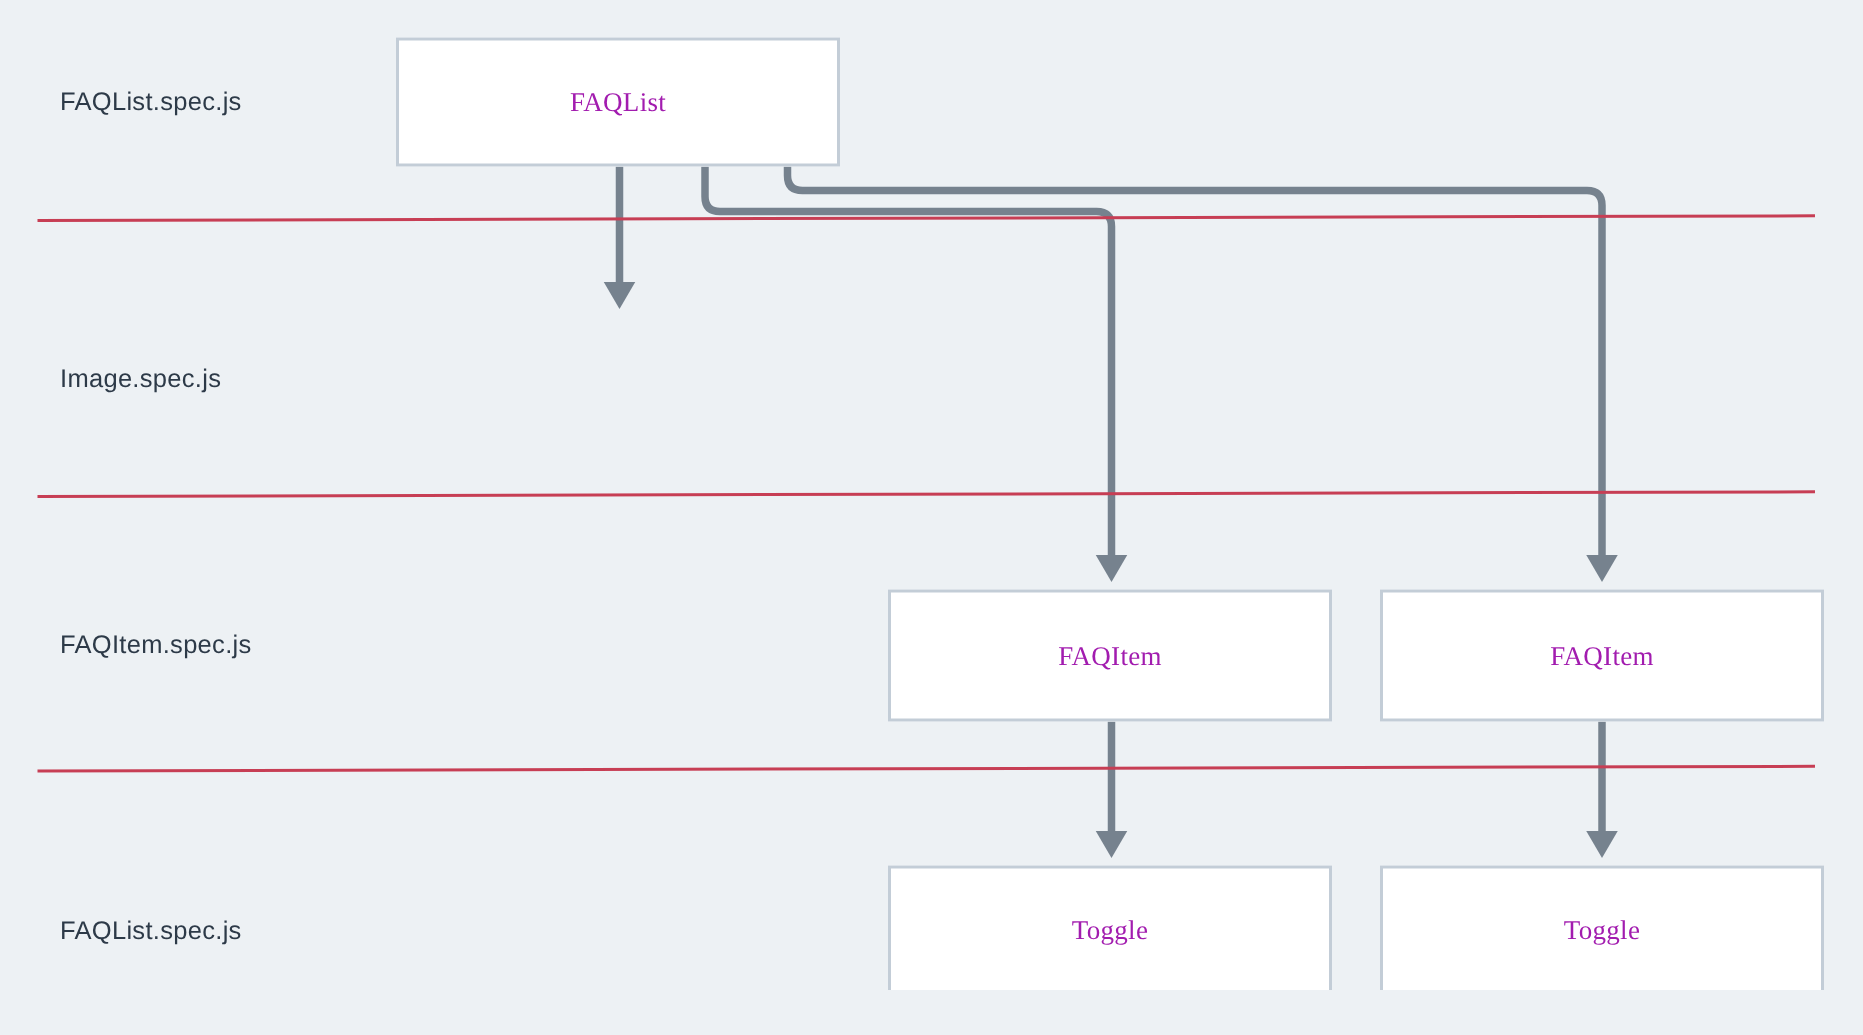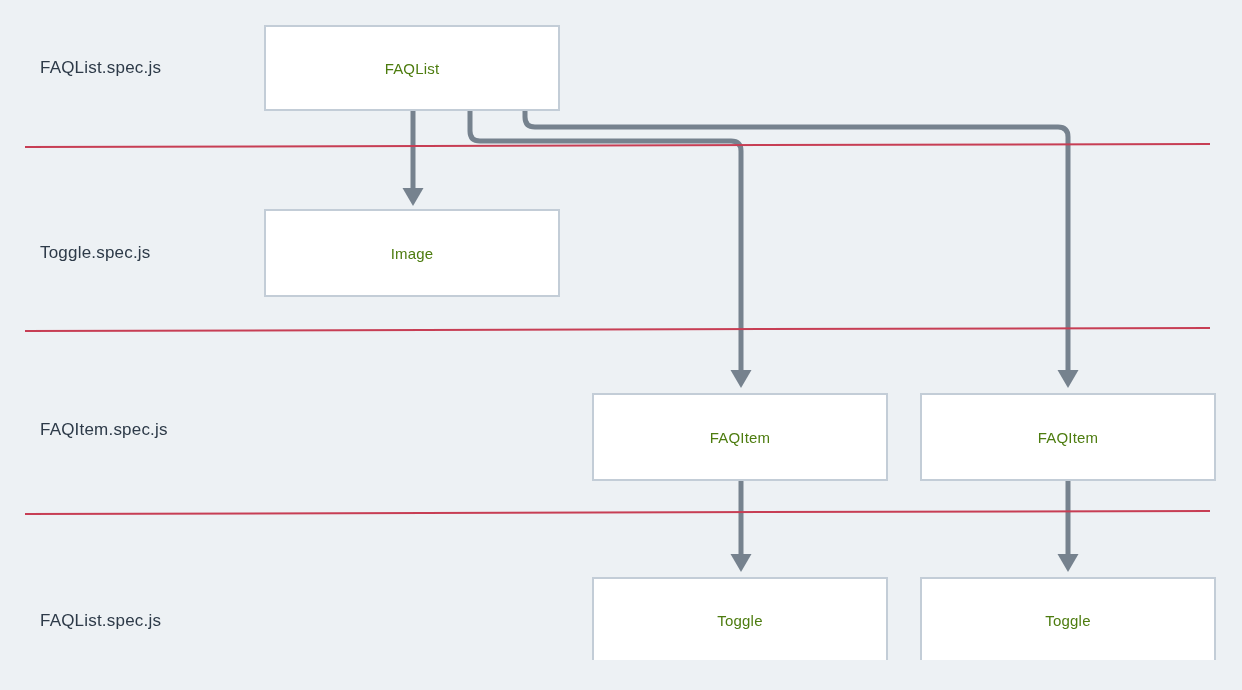--- a/index.html
+++ b/index.html
@@ -30,23 +30,24 @@
     box-sizing: border-box;
     width: 296px;
     background: #ffffff;
     border: 2px solid #c3cdd7;
     display: flex;
     align-items: center;
     justify-content: center;
     z-index: 3;
   }
   .component-box .box-label {
-    font-size: 15px;
-    color: #4d7c0f;
+    font-size: 18px;
+    color: #a21caf;
     letter-spacing: 0.2px;
+    font-family: Liberation Serif, serif;
   }
   .separator {
     position: absolute;
     left: 25px;
     width: 1185px;
     height: 2px;
     background: #c73e54;
     transform: rotate(-0.15deg);
     transform-origin: left center;
     z-index: 2;
@@ -78,31 +79,28 @@
       <polygon points="730.5,554 751.5,554 741,572"></polygon>
       <polygon points="1057.5,554 1078.5,554 1068,572"></polygon>
     </g>
   </svg>
 
   <div class="separator" style="top:146px"></div>
   <div class="separator" style="top:330px"></div>
   <div class="separator" style="top:513px"></div>
 
   <div class="spec-label" style="top:58px">FAQList.spec.js</div>
-  <div class="spec-label" style="top:243px">Toggle.spec.js</div>
+  <div class="spec-label" style="top:243px">Image.spec.js</div>
   <div class="spec-label" style="top:420px">FAQItem.spec.js</div>
   <div class="spec-label" style="top:611px">FAQList.spec.js</div>
 
   <div class="component-box" style="left:264px; top:25px; height:86px">
     <span class="box-label">FAQList</span>
   </div>
 
-  <div class="component-box" style="left:264px; top:209px; height:88px">
-    <span class="box-label">Image</span>
-  </div>
 
   <div class="component-box" style="left:592px; top:393px; height:88px">
     <span class="box-label">FAQItem</span>
   </div>
 
   <div class="component-box" style="left:920px; top:393px; height:88px">
     <span class="box-label">FAQItem</span>
   </div>
 
   <div class="component-box" style="left:592px; top:577px; height:87px">

